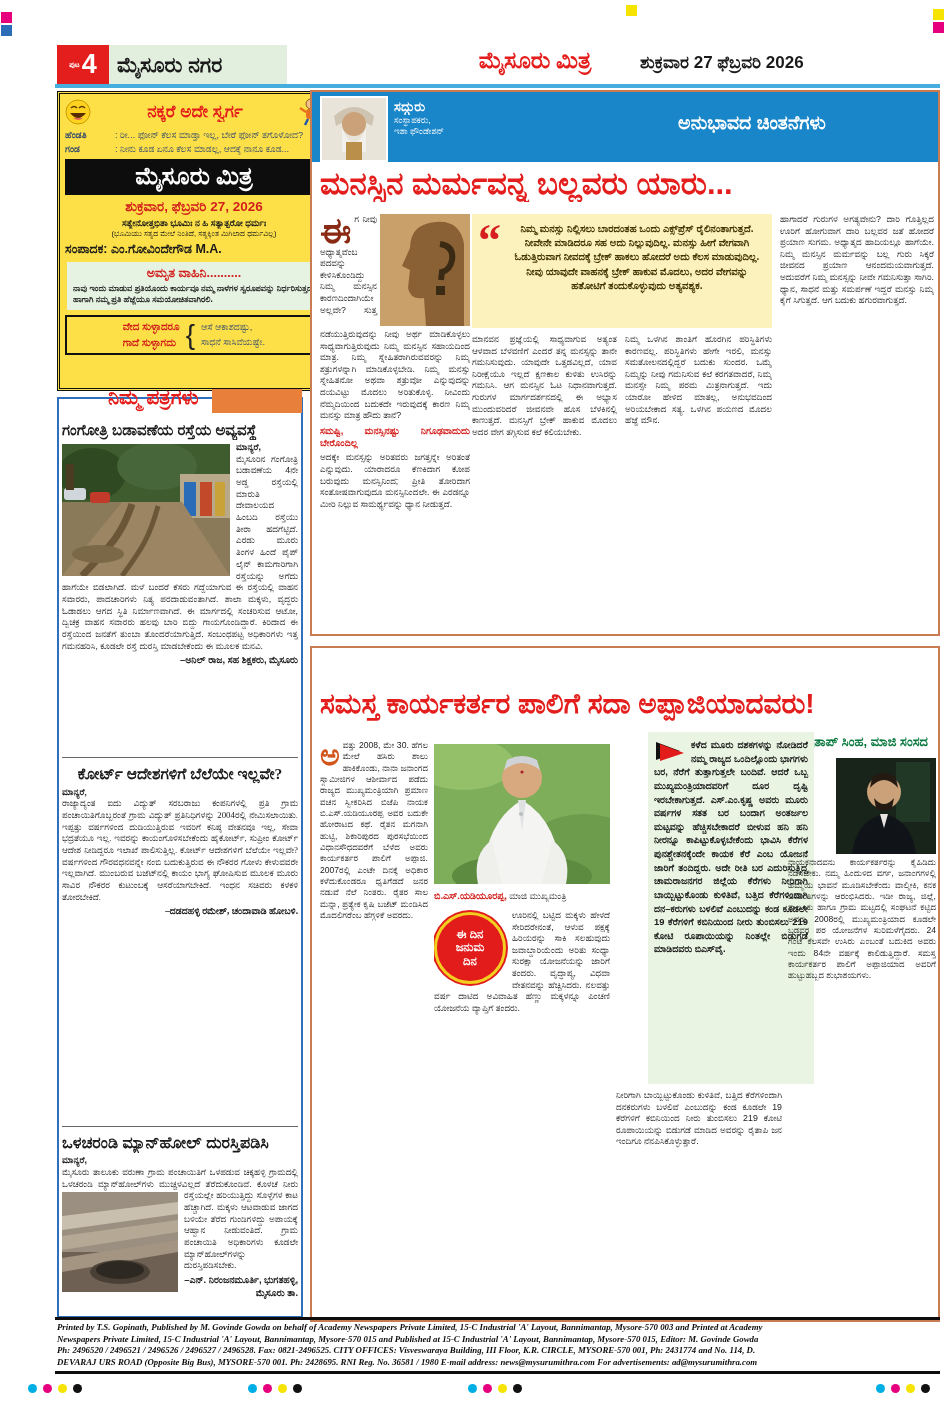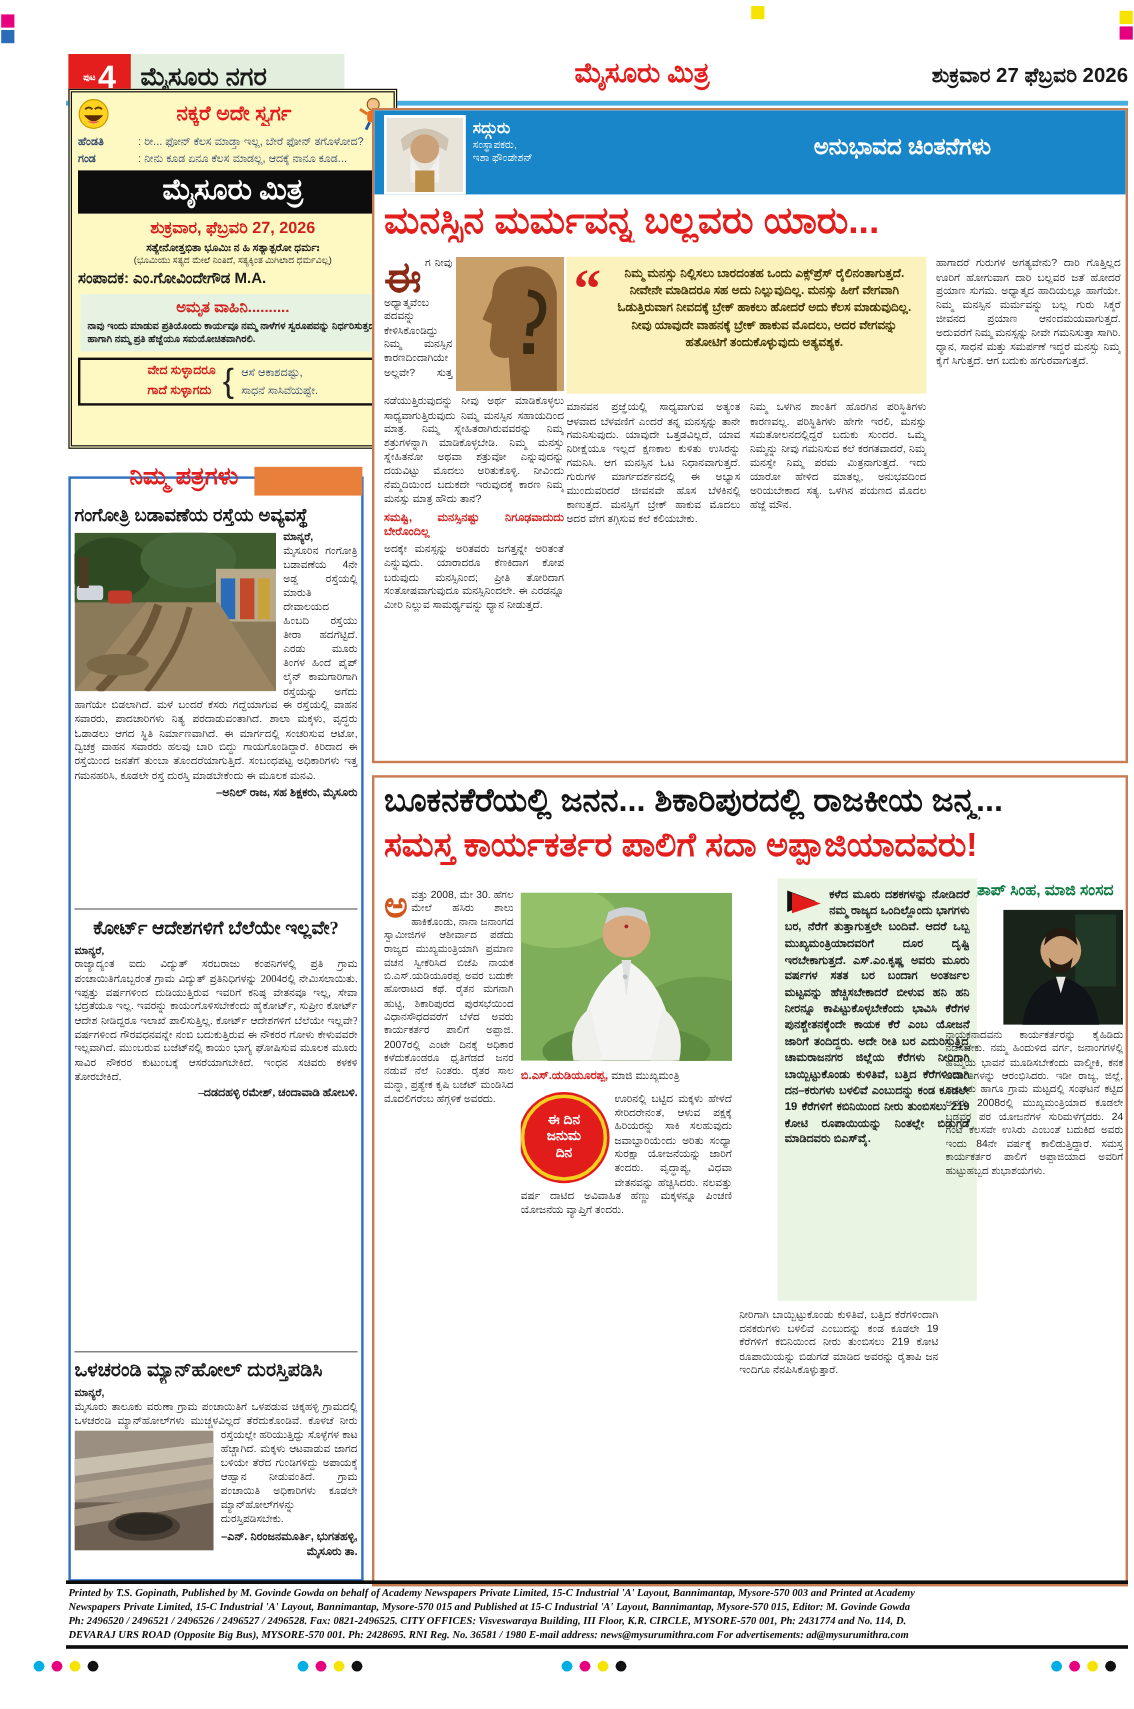--- a/index.html
+++ b/index.html
@@ -12,25 +12,25 @@
   .dotrow{position:absolute;display:flex;gap:6px;}
   .dot{width:9px;height:9px;border-radius:50%;}
   
   .hdr-green{left:57px;top:45px;width:230px;height:39px;background:#e2efdf;display:flex;align-items:center;}
   .page-chip{width:52px;height:39px;background:#e41e1c;color:#fff;display:flex;align-items:center;justify-content:center;gap:2px;}
   .page-chip .lbl{font-size:7px;font-weight:bold;}
   .page-chip .num{font-size:27px;font-weight:bold;line-height:1;}
   .section-title{font-size:21px;font-weight:bold;margin-left:8px;}
   .masthead-center{left:440px;top:48px;width:190px;text-align:center;color:#e41e1c;
                    font-weight:bold;font-size:23px;font-family:"Liberation Serif",serif;}
-  .hdr-date{left:640px;top:53px;width:300px;text-align:right;font-weight:bold;font-size:17px;}
+  .hdr-date{left:640px;top:53px;width:300px;text-align:left;font-weight:bold;font-size:17px;}
   .blue-rule{left:55px;top:84px;width:885px;height:4px;background:#45aede;}
   
-  .box1{left:57px;top:74px;width:274px;height:300px;border:3px double #111;box-sizing:border-box;
-        padding:3px 5px;background:#fef9c3;overflow:hidden;}
+  .box1{left:57px;top:91px;width:274px;height:300px;border:3px double #111;box-sizing:border-box;
+        padding:3px 5px;background:#fde047;overflow:hidden;}
   .joke-head{display:flex;align-items:center;gap:3px;height:30px;}
   .joke-title{flex:1;text-align:center;color:#e41e1c;font-weight:bold;font-size:17px;white-space:nowrap;overflow:hidden;}
   .dlg{display:flex;font-size:9.2px;color:#31486e;line-height:1.35;margin-top:2px;}
   .dlg .spk{width:50px;font-weight:bold;flex:none;}
   .brand-banner{margin-top:3px;height:36px;background:#0d0d0d;color:#fff;display:flex;align-items:center;
                 justify-content:center;font-size:24px;font-weight:bold;font-family:"Liberation Serif",serif;white-space:nowrap;overflow:hidden;}
   .mast-date{text-align:center;color:#d21f1c;font-weight:bold;font-size:13.5px;margin-top:4px;white-space:nowrap;}
   .shloka{font-size:8.8px;font-weight:bold;text-align:center;margin-top:3px;white-space:nowrap;overflow:hidden;}
   .shloka-mean{font-size:7.6px;text-align:center;white-space:nowrap;overflow:hidden;}
   .editor{font-size:12.5px;font-weight:bold;text-align:left;margin-top:3px;white-space:nowrap;overflow:hidden;}
@@ -257,21 +257,20 @@
     </div>
     <div class="acol just" style="left:313px;top:242px;width:147px;height:294px;">
       <span>ನಿಮ್ಮ ಒಳಗಿನ ಶಾಂತಿಗೆ ಹೊರಗಿನ ಪರಿಸ್ಥಿತಿಗಳು ಕಾರಣವಲ್ಲ. ಪರಿಸ್ಥಿತಿಗಳು ಹೇಗೇ ಇರಲಿ, ಮನಸ್ಸು ಸಮತೋಲನದಲ್ಲಿದ್ದರೆ ಬದುಕು ಸುಂದರ. ಒಮ್ಮೆ ನಿಮ್ಮನ್ನು ನೀವು ಗಮನಿಸುವ ಕಲೆ ಕರಗತವಾದರೆ, ನಿಮ್ಮ ಮನಸ್ಸೇ ನಿಮ್ಮ ಪರಮ ಮಿತ್ರನಾಗುತ್ತದೆ. ಇದು ಯಾರೋ ಹೇಳಿದ ಮಾತಲ್ಲ, ಅನುಭವದಿಂದ ಅರಿಯಬೇಕಾದ ಸತ್ಯ. ಒಳಗಿನ ಪಯಣದ ಮೊದಲ ಹೆಜ್ಜೆ ಮೌನ.</span>
     </div>
     <div class="acol just" style="left:468px;top:122px;width:154px;height:414px;">
       <span>ಹಾಗಾದರೆ ಗುರುಗಳ ಅಗತ್ಯವೇನು? ದಾರಿ ಗೊತ್ತಿಲ್ಲದ ಊರಿಗೆ ಹೋಗುವಾಗ ದಾರಿ ಬಲ್ಲವರ ಜತೆ ಹೋದರೆ ಪ್ರಯಾಣ ಸುಗಮ. ಅಧ್ಯಾತ್ಮದ ಹಾದಿಯಲ್ಲೂ ಹಾಗೆಯೇ. ನಿಮ್ಮ ಮನಸ್ಸಿನ ಮರ್ಮವನ್ನು ಬಲ್ಲ ಗುರು ಸಿಕ್ಕರೆ ಜೀವನದ ಪ್ರಯಾಣ ಆನಂದಮಯವಾಗುತ್ತದೆ. ಅದುವರೆಗೆ ನಿಮ್ಮ ಮನಸ್ಸನ್ನು ನೀವೇ ಗಮನಿಸುತ್ತಾ ಸಾಗಿರಿ. ಧ್ಯಾನ, ಸಾಧನೆ ಮತ್ತು ಸಮರ್ಪಣೆ ಇದ್ದರೆ ಮನಸ್ಸು ನಿಮ್ಮ ಕೈಗೆ ಸಿಗುತ್ತದೆ. ಆಗ ಬದುಕು ಹಗುರವಾಗುತ್ತದೆ.</span>
     </div>
   </div>
 
   <div class="abs art2">
-    <div class="art2-h1">ಬೂಕನಕೆರೆಯಲ್ಲಿ ಜನನ... ಶಿಕಾರಿಪುರದಲ್ಲಿ ರಾಜಕೀಯ ಜನ್ಮ...</div>
     <div class="art2-h2">ಸಮಸ್ತ ಕಾರ್ಯಕರ್ತರ ಪಾಲಿಗೆ ಸದಾ ಅಪ್ಪಾಜಿಯಾದವರು!</div>
     <div class="art2-byline">–ಪ್ರತಾಪ್ ಸಿಂಹ, ಮಾಜಿ ಸಂಸದ</div>
 
     <div class="acol just" style="left:8px;top:92px;width:108px;height:576px;font-size:8.6px;">
       <span class="dropcap o">ಅ</span>
       <span>ವತ್ತು 2008, ಮೇ 30. ಹೆಗಲ ಮೇಲೆ ಹಸಿರು ಶಾಲು ಹಾಕಿಕೊಂಡು, ನಾನಾ ಜನಾಂಗದ ಸ್ವಾಮೀಜಿಗಳ ಆಶೀರ್ವಾದ ಪಡೆದು ರಾಜ್ಯದ ಮುಖ್ಯಮಂತ್ರಿಯಾಗಿ ಪ್ರಮಾಣ ವಚನ ಸ್ವೀಕರಿಸಿದ ಬಿಜೆಪಿ ನಾಯಕ ಬಿ.ಎಸ್.ಯಡಿಯೂರಪ್ಪ ಅವರ ಬದುಕೇ ಹೋರಾಟದ ಕಥೆ. ರೈತನ ಮಗನಾಗಿ ಹುಟ್ಟಿ, ಶಿಕಾರಿಪುರದ ಪುರಸಭೆಯಿಂದ ವಿಧಾನಸೌಧದವರೆಗೆ ಬೆಳೆದ ಅವರು ಕಾರ್ಯಕರ್ತರ ಪಾಲಿಗೆ ಅಪ್ಪಾಜಿ. 2007ರಲ್ಲಿ ಎಂಟೇ ದಿನಕ್ಕೆ ಅಧಿಕಾರ ಕಳೆದುಕೊಂಡರೂ ಧೃತಿಗೆಡದೆ ಜನರ ನಡುವೆ ನೆಲೆ ನಿಂತರು. ರೈತರ ಸಾಲ ಮನ್ನಾ, ಪ್ರತ್ಯೇಕ ಕೃಷಿ ಬಜೆಟ್ ಮಂಡಿಸಿದ ಮೊದಲಿಗರೆಂಬ ಹೆಗ್ಗಳಿಕೆ ಅವರದು.</span>
     </div>
 
     <div class="photo-block">
       <svg width="176" height="140" viewBox="0 0 176 140">

